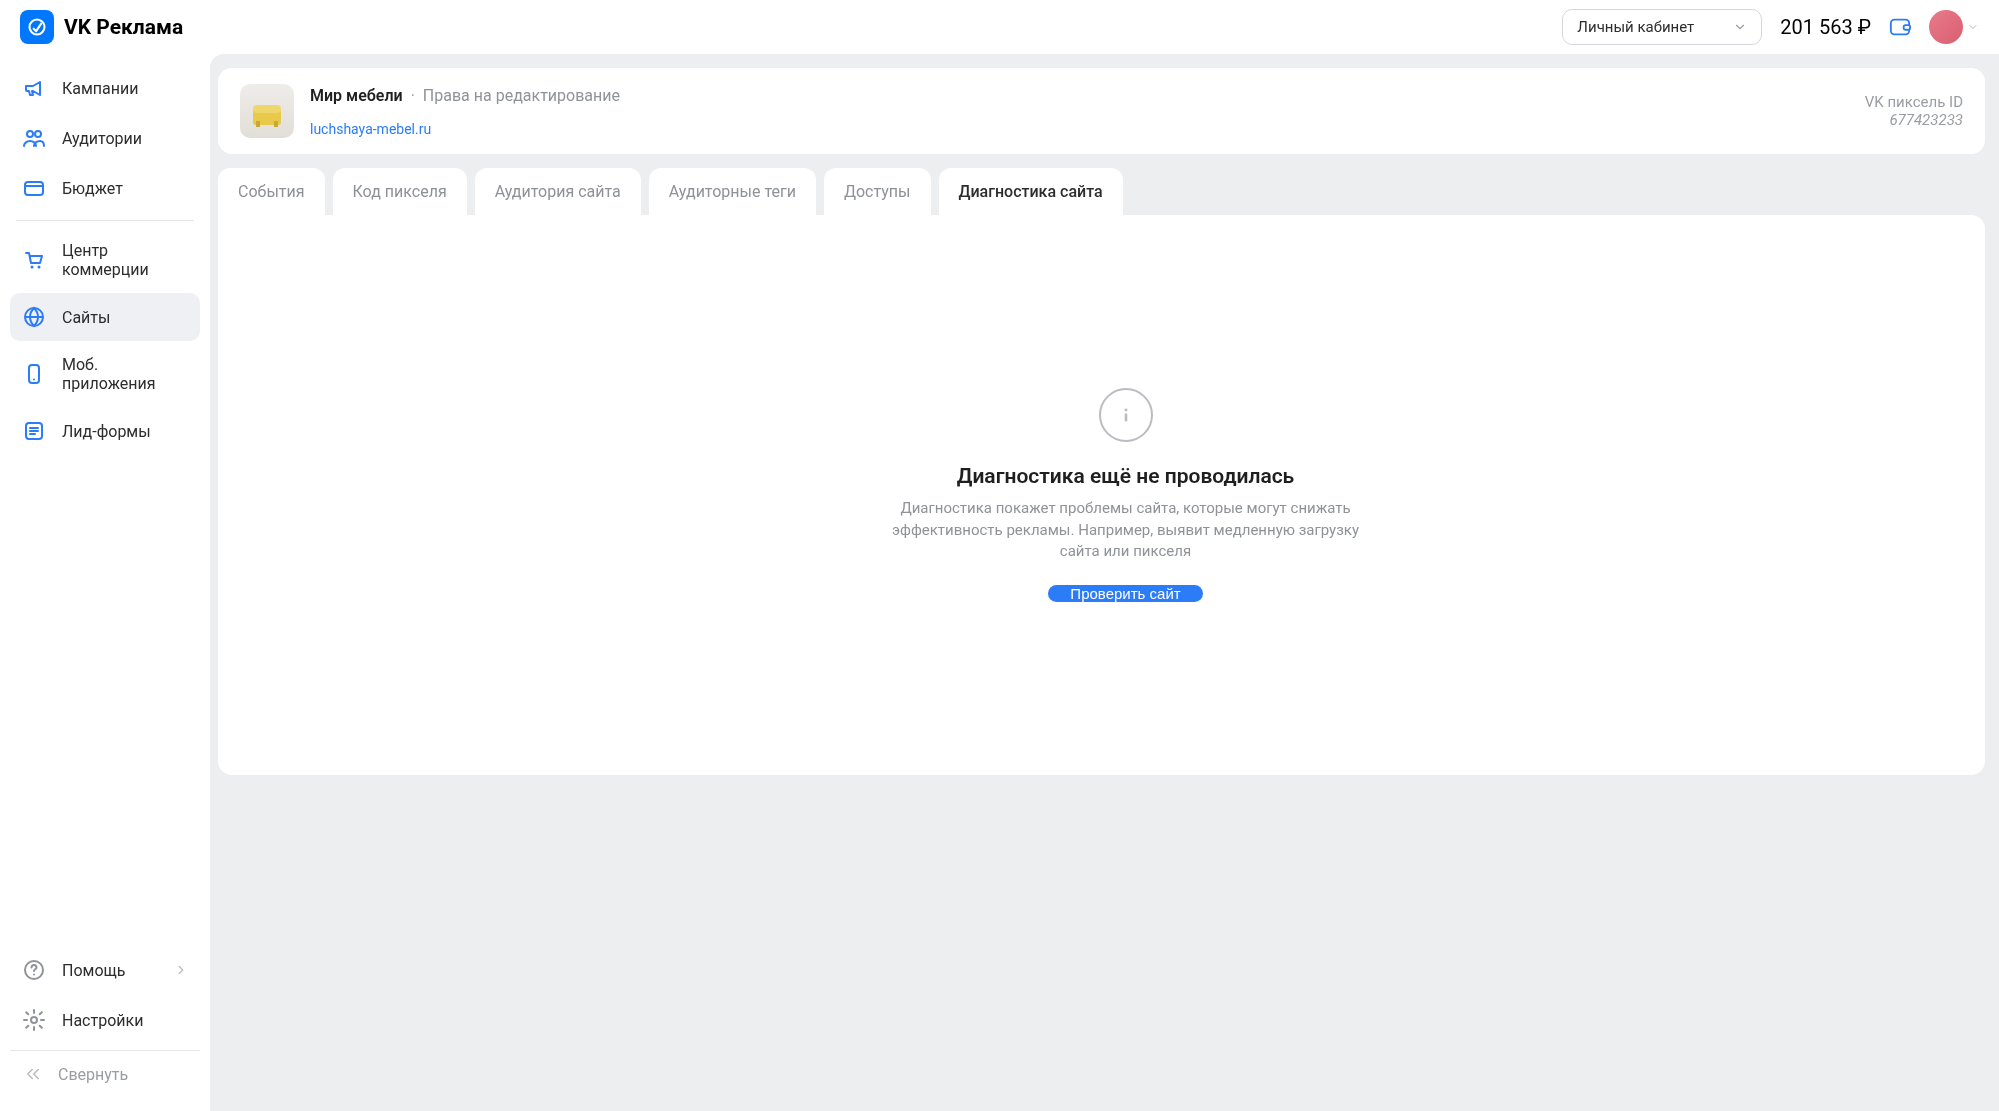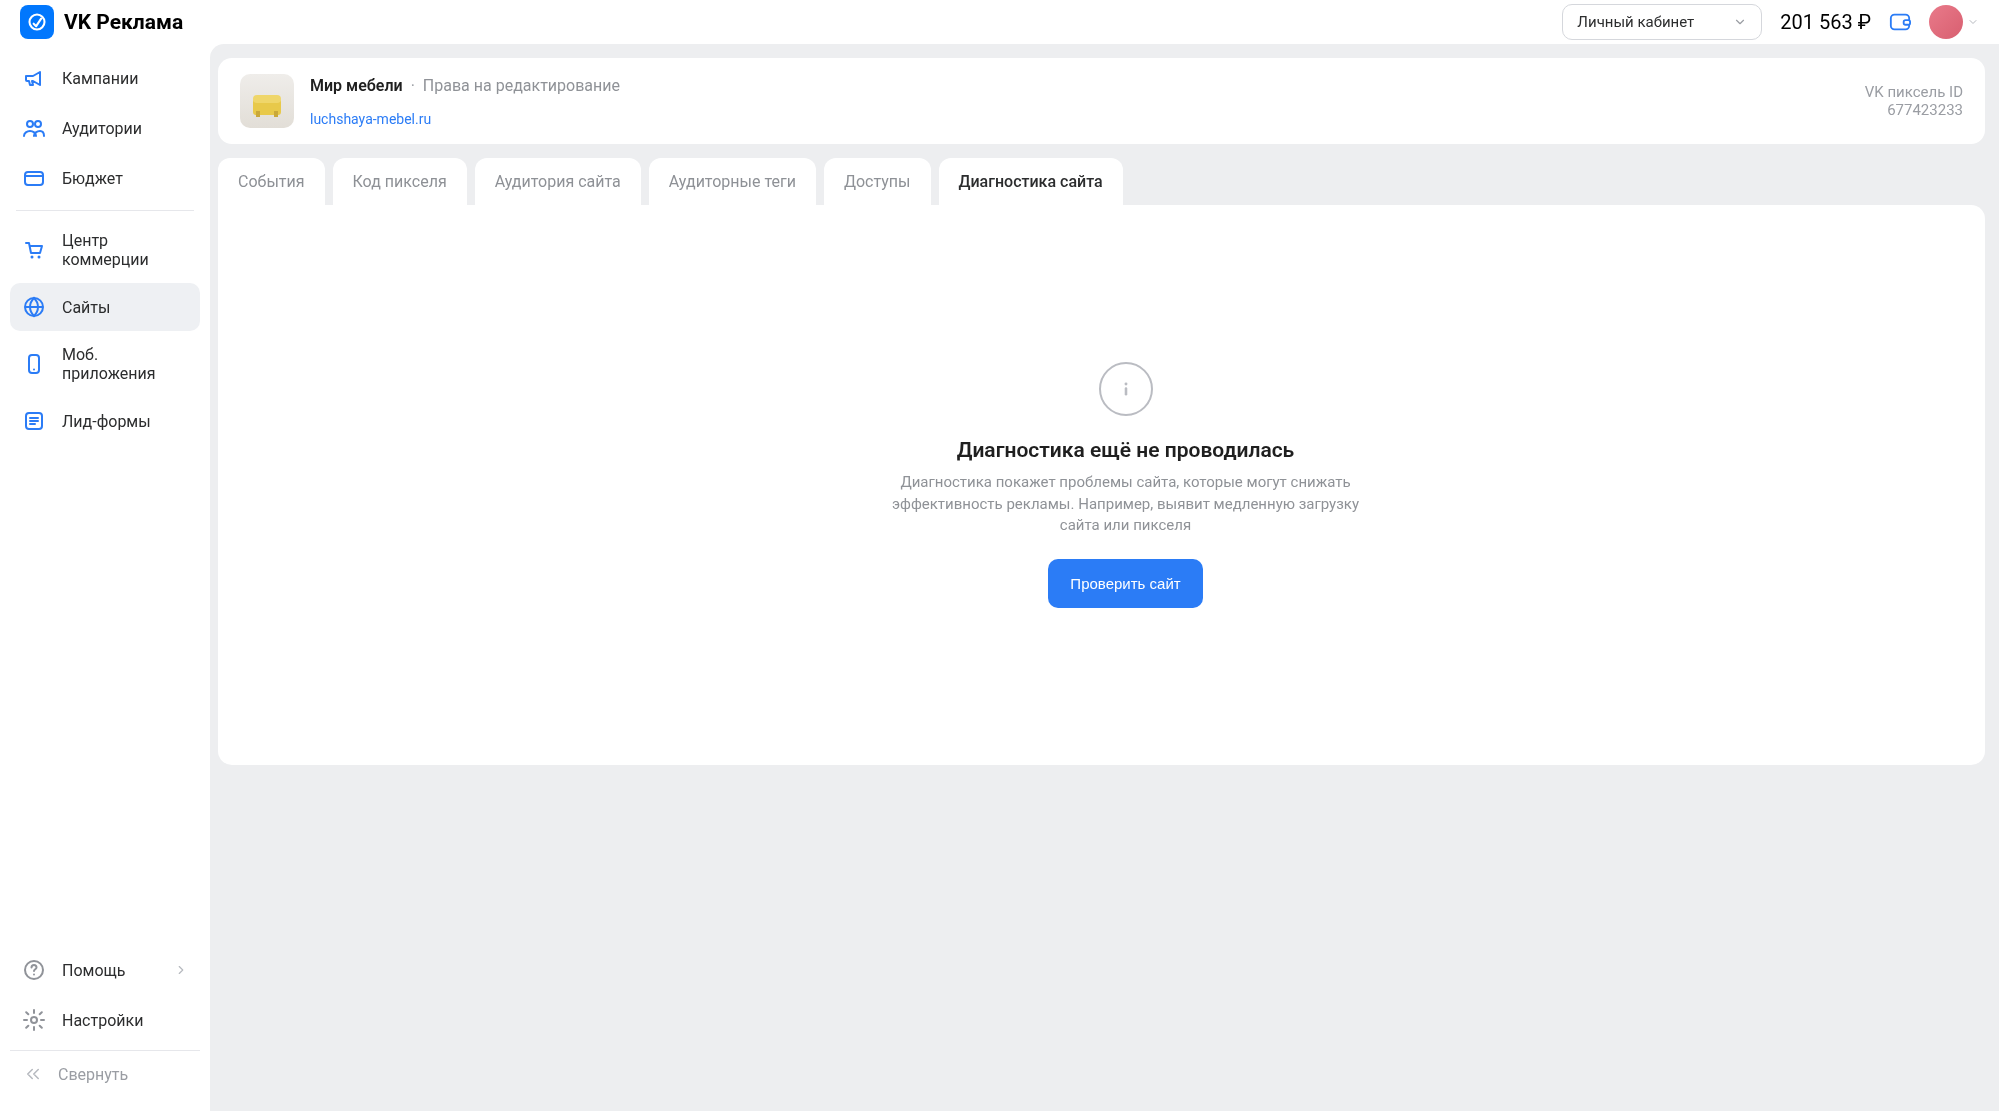--- a/index.html
+++ b/index.html
@@ -1,18 +1,18 @@
 <!DOCTYPE html>
 <html><head>
   <meta charset="utf-8">
   <style>
     * { margin: 0; padding: 0; box-sizing: border-box; }
     body { font-family: -apple-system, BlinkMacSystemFont, "Segoe UI", Roboto, Helvetica, Arial, sans-serif; background: #fff; color: #2c2d2e; height: 100vh; overflow: hidden; }
     .app { display: flex; flex-direction: column; height: 100vh; }
-    .header { display: flex; align-items: center; justify-content: space-between; padding: 10px 20px; height: 44px; }
+    .header { display: flex; align-items: center; justify-content: space-between; padding: 10px 20px; height: 54px; }
     .brand { display: flex; align-items: center; gap: 10px; }
     .brand-icon { width: 34px; height: 34px; background: #0177fd; border-radius: 8px; display: flex; align-items: center; justify-content: center; }
     .brand-text { font-weight: 700; font-size: 21px; color: #000; }
     .header-right { display: flex; align-items: center; gap: 18px; }
     .account-select { display: flex; align-items: center; gap: 10px; border: 1px solid #d5d7dc; border-radius: 10px; padding: 8px 14px; font-size: 15px; color: #2c2d2e; cursor: pointer; min-width: 200px; justify-content: space-between; }
     .balance { font-weight: 400; font-size: 20px; color: #000000; }
     .wallet-icon { width: 22px; height: 20px; display: flex; align-items: center; justify-content: center; }
     .avatar { width: 34px; height: 34px; border-radius: 50%; background: linear-gradient(135deg, #e97a8a, #d85f70); }
     .avatar-wrap { display: flex; align-items: center; gap: 4px; cursor: pointer; }
     .body { display: flex; flex: 1; min-height: 0; }
@@ -32,30 +32,30 @@
     .site-card { background: #fff; border-radius: 14px; padding: 16px 22px; display: flex; align-items: center; justify-content: space-between; }
     .site-left { display: flex; align-items: center; gap: 16px; }
     .site-thumb { width: 54px; height: 54px; border-radius: 10px; background: linear-gradient(180deg,#efedea 0%, #e2ded7 100%); display:flex; align-items:center; justify-content:center; }
     .site-title-row { display: flex; align-items: baseline; gap: 8px; font-size: 16px; }
     .site-name { font-weight: 600; color: #1f1f1f; }
     .site-dot { color: #9a9da3; }
     .site-perm { color: #8f9297; }
     .site-link { color: #2b7cf6; font-size: 14px; margin-top: 16px; cursor: pointer; }
     .site-right { text-align: right; }
     .pixel-label { color: #9a9da3; font-size: 15px; }
-    .pixel-id { color: #9a9da3; font-size: 15px; }
+    .pixel-id { color: #9a9da3; font-size: 15px; font-style: italic; }
     .tabs { display: flex; gap: 8px; margin: 14px 0 0 0; }
     .tab { background: #fff; border-radius: 12px 12px 0 0; padding: 14px 20px; font-size: 16px; color: #8e9196; cursor: pointer; }
     .tab.active { color: #2c2d2e; font-weight: 500; }
     .content-panel { background: #fff; border-radius: 0 14px 14px 14px; min-height: 560px; display: flex; align-items: center; justify-content: center; padding: 40px; }
     .empty-state { text-align: center; max-width: 480px; display: flex; flex-direction: column; align-items: center; margin-left: 48px; }
     .info-circle { width: 54px; height: 54px; border: 2.5px solid #babcc2; border-radius: 50%; display: flex; align-items: center; justify-content: center; color: #babcc2; margin-bottom: 22px; }
     .empty-title { font-size: 21px; font-weight: 600; color: #1f1f1f; margin-bottom: 10px; }
     .empty-desc { font-size: 15px; color: #8f9297; line-height: 1.45; margin-bottom: 22px; }
-    .primary-btn { background: #2b7cf6; color: #fff; border: none; border-radius: 10px; padding: 16px 22px; font-size: 15px; font-weight: 500; cursor: pointer; }
+    .primary-btn { background: #2b7cf6; color: #fff; border: none; border-radius: 10px; padding: 0 22px; font-size: 15px; font-weight: 500; cursor: pointer; }
     svg { display: block; }
   </style>
 </head>
 <body>
 
 <div class="app">
   <div class="header">
     <div class="brand">
       <div class="brand-icon">
         <svg width="20" height="20" viewBox="0 0 24 24" fill="none">

